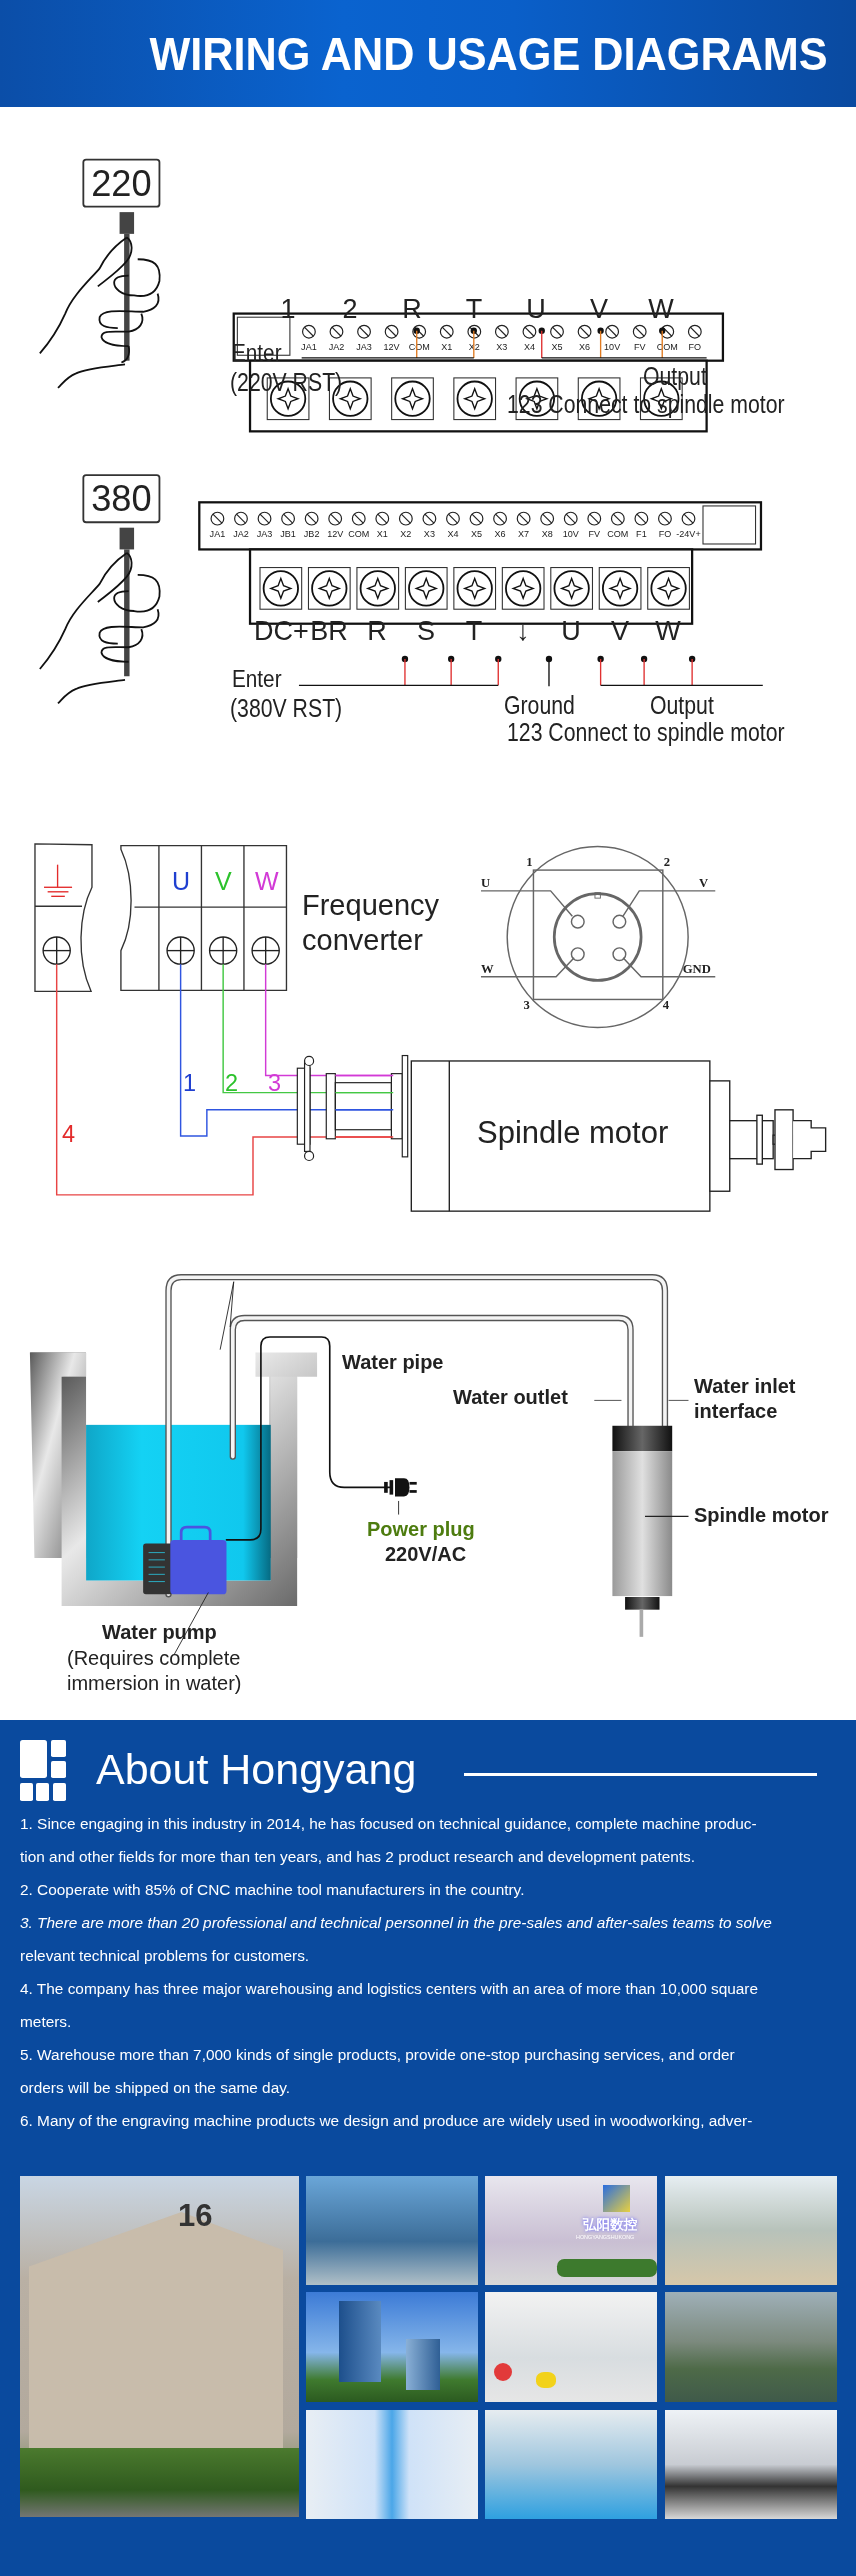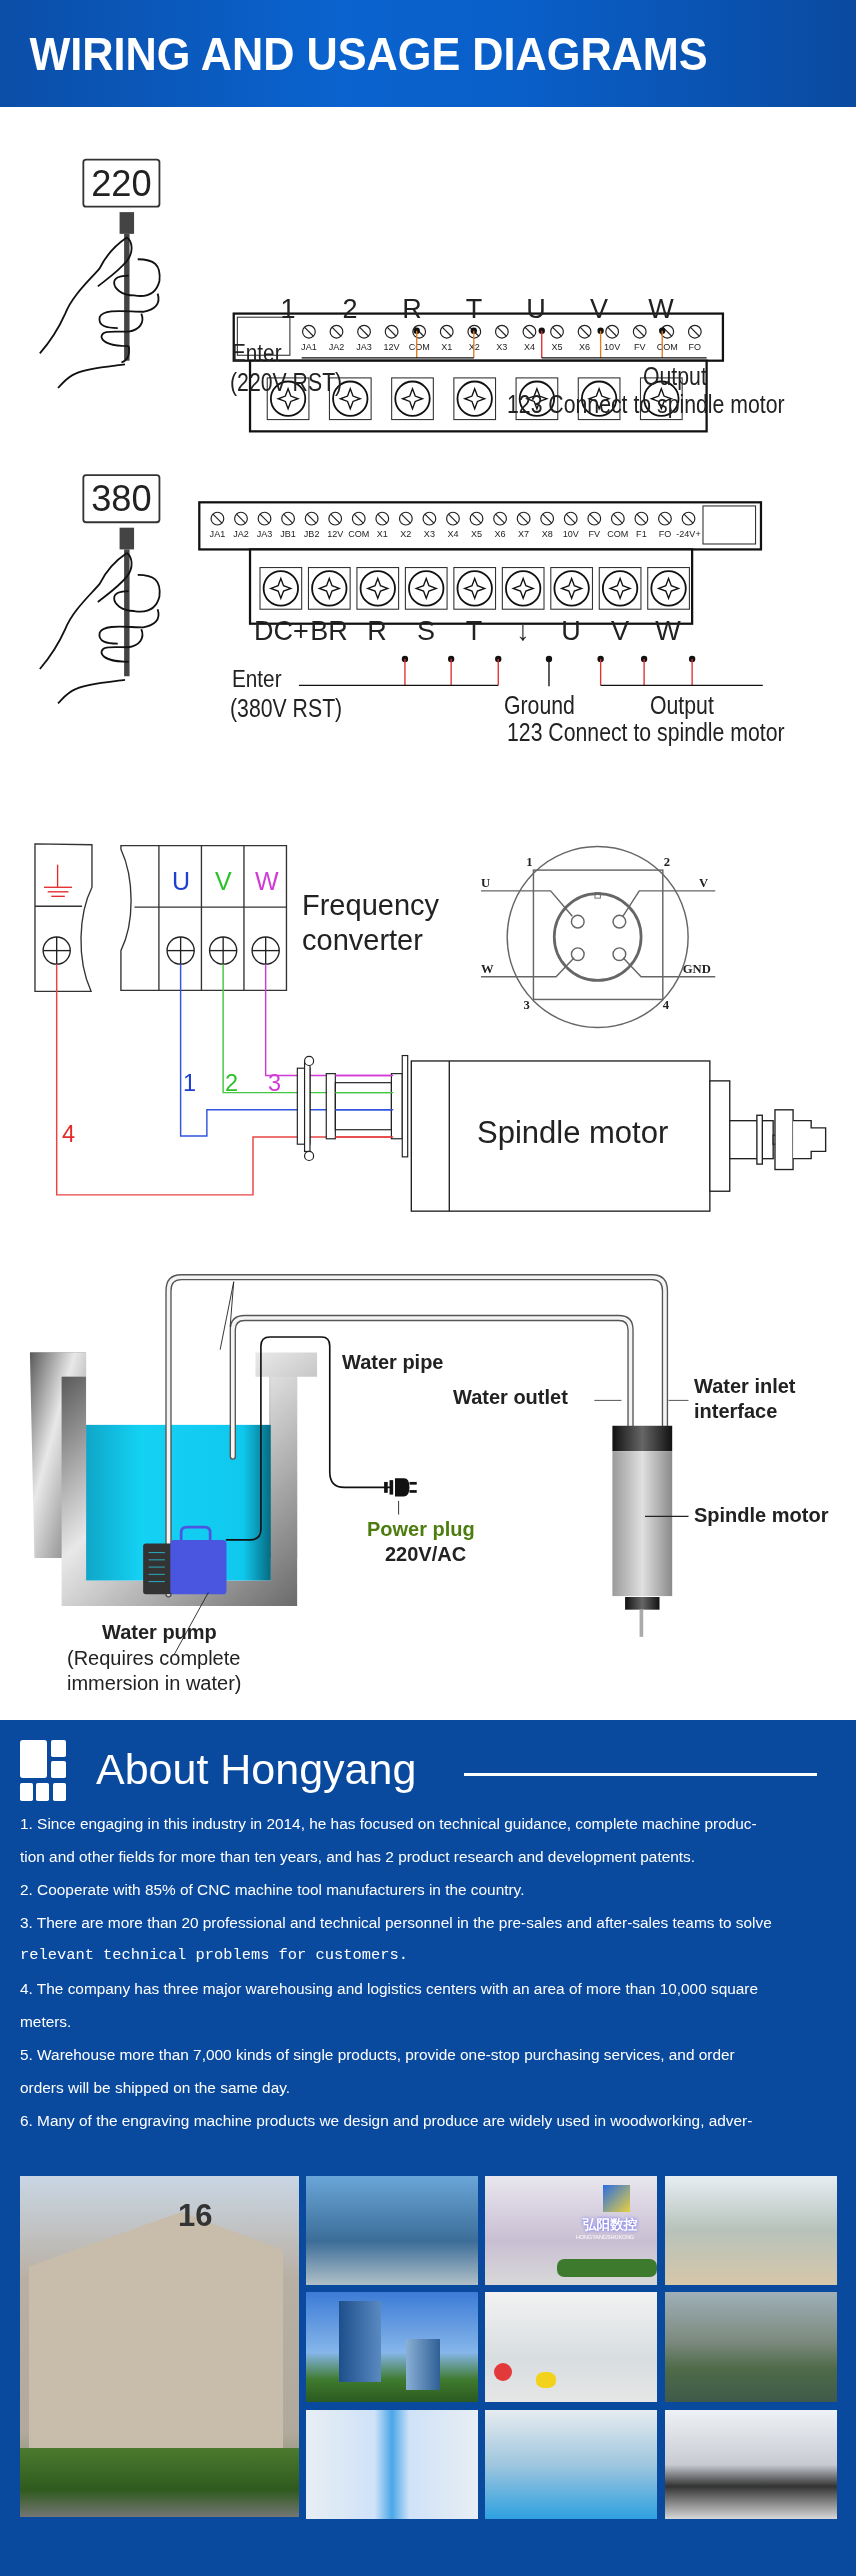--- a/index.html
+++ b/index.html
@@ -1,18 +1,18 @@
 <!DOCTYPE html>
 <html style="font-size:14.5px"><head>
 <meta charset="utf-8">
 <style>
   * { box-sizing: border-box; margin: 0; padding: 0; }
   body { width: 857px; height: 2576px; background: #ffffff; font-family: "Liberation Sans", sans-serif; position: relative; overflow: hidden; }
   .abs { position: absolute; }
-  .header-band { left: 0; top: 0; width: 857px; height: 107px; background: linear-gradient(90deg, #0b4ea8 0%, #0a63cf 40%, #0a5fc9 60%, #0a4aa0 100%); display: flex; align-items: center; justify-content: flex-start; }
+  .header-band { left: 0; top: 0; width: 857px; height: 107px; background: linear-gradient(90deg, #0b4ea8 0%, #0a63cf 40%, #0a5fc9 60%, #0a4aa0 100%); display: flex; align-items: center; justify-content: flex-end; }
   .header-title { color: #fff; font-family: "Liberation Sans", sans-serif; font-weight: bold; font-size: 47px; letter-spacing: 0px; transform: scaleX(0.92); }
   .cond { font-family: "Liberation Sans", sans-serif; transform-origin: left top; }
   .lbl { color: #222; font-size: 25px; }
   .about { left: 0; top: 1720px; width: 857px; height: 856px; background: #0a4a9e; }
   .about-title { color: #fff; font-size: 43px; }
   .about-text { color: #fff; font-size: 15.4px; line-height: 33px; }
   .photo { position: absolute; overflow: hidden; }
 </style>
 </head>
 <body>
@@ -495,22 +495,22 @@
     <div class="abs" style="left:16.3px;top:43px;width:12.7px;height:18px;background:#fff;border-radius:1.8px;"></div>
     <div class="abs" style="left:33px;top:43px;width:12.7px;height:18px;background:#fff;border-radius:1.8px;"></div>
   </div>
   <div class="abs about-title" style="left:96px;top:25px;text-align:center;">About Hongyang</div>
   <div class="abs" style="left:464px;top:53px;width:353px;height:2.7px;background:#fff;"></div>
 
   <div class="abs" id="aboutText" style="left:20px;top:87px;width:824px;">
       <div class="about-text" style="white-space: nowrap;">1. Since engaging in this industry in 2014, he has focused on technical guidance, complete machine produc-</div>
       <div class="about-text" style="white-space: nowrap;">tion and other fields for more than ten years, and has 2 product research and development patents.</div>
       <div class="about-text" style="white-space: nowrap;">2. Cooperate with 85% of CNC machine tool manufacturers in the country.</div>
-      <div class="about-text" style="white-space: nowrap;">3. There are more than 20 professional and technical personnel in the pre-sales and after-sales teams to solve</div>
-      <div class="about-text" style="white-space: nowrap; font-family: Liberation Mono, monospace;">relevant technical problems for customers.</div>
+      <div class="about-text" style="white-space: nowrap; font-style: italic;">3. There are more than 20 professional and technical personnel in the pre-sales and after-sales teams to solve</div>
+      <div class="about-text" style="white-space: nowrap;">relevant technical problems for customers.</div>
       <div class="about-text" style="white-space: nowrap;">4. The company has three major warehousing and logistics centers with an area of more than 10,000 square</div>
       <div class="about-text" style="white-space: nowrap;">meters.</div>
       <div class="about-text" style="white-space: nowrap;">5. Warehouse more than 7,000 kinds of single products, provide one-stop purchasing services, and order</div>
       <div class="about-text" style="white-space: nowrap;">orders will be shipped on the same day.</div>
       <div class="about-text" style="white-space: nowrap;">6. Many of the engraving machine products we design and produce are widely used in woodworking, adver-</div>
     </div>
 
   <div class="photo" style="left:20px;top:456px;width:279px;height:341px;background:linear-gradient(180deg,#c9d6e4 0%,#b9b0a4 30%,#b2a99d 75%,#5a7a3a 100%);">
     <div class="abs" style="left:9px;top:36px;width:254px;height:272px;background:#c8bcab;clip-path:polygon(0 20%,60% 0,100% 14%,100% 100%,0 100%);"></div>
     <div class="abs" style="left:158px;top:22px;font-size:31px;font-weight:bold;color:#333;">16</div>

